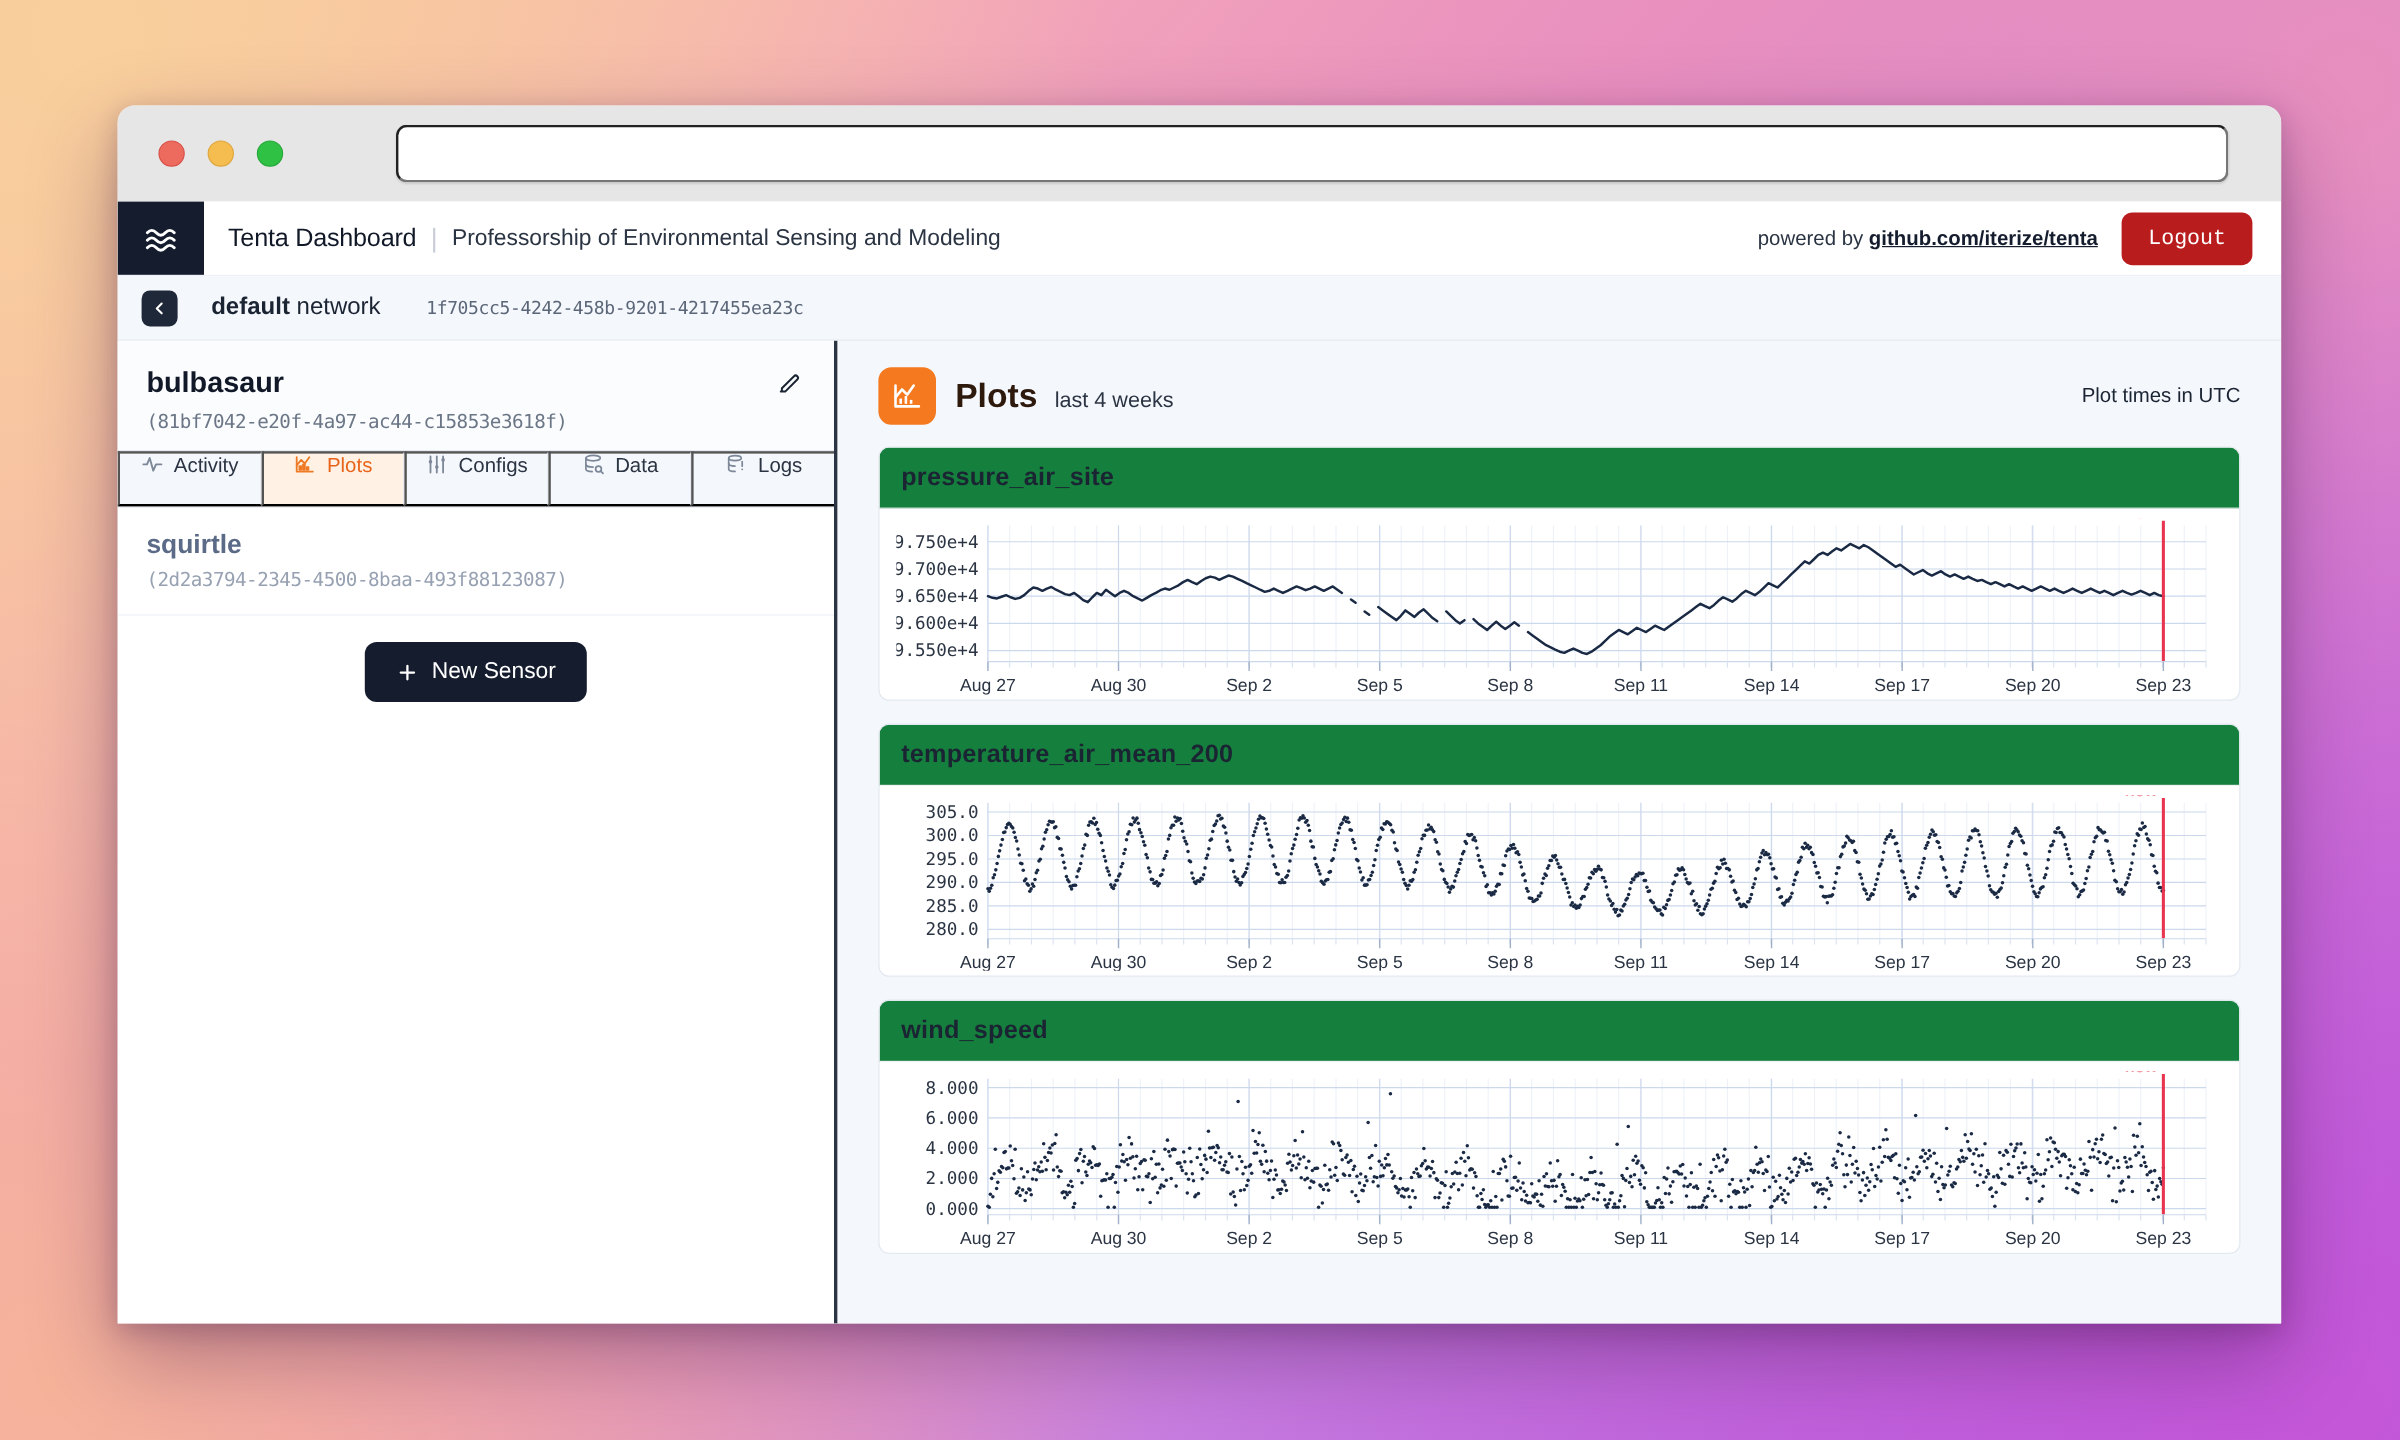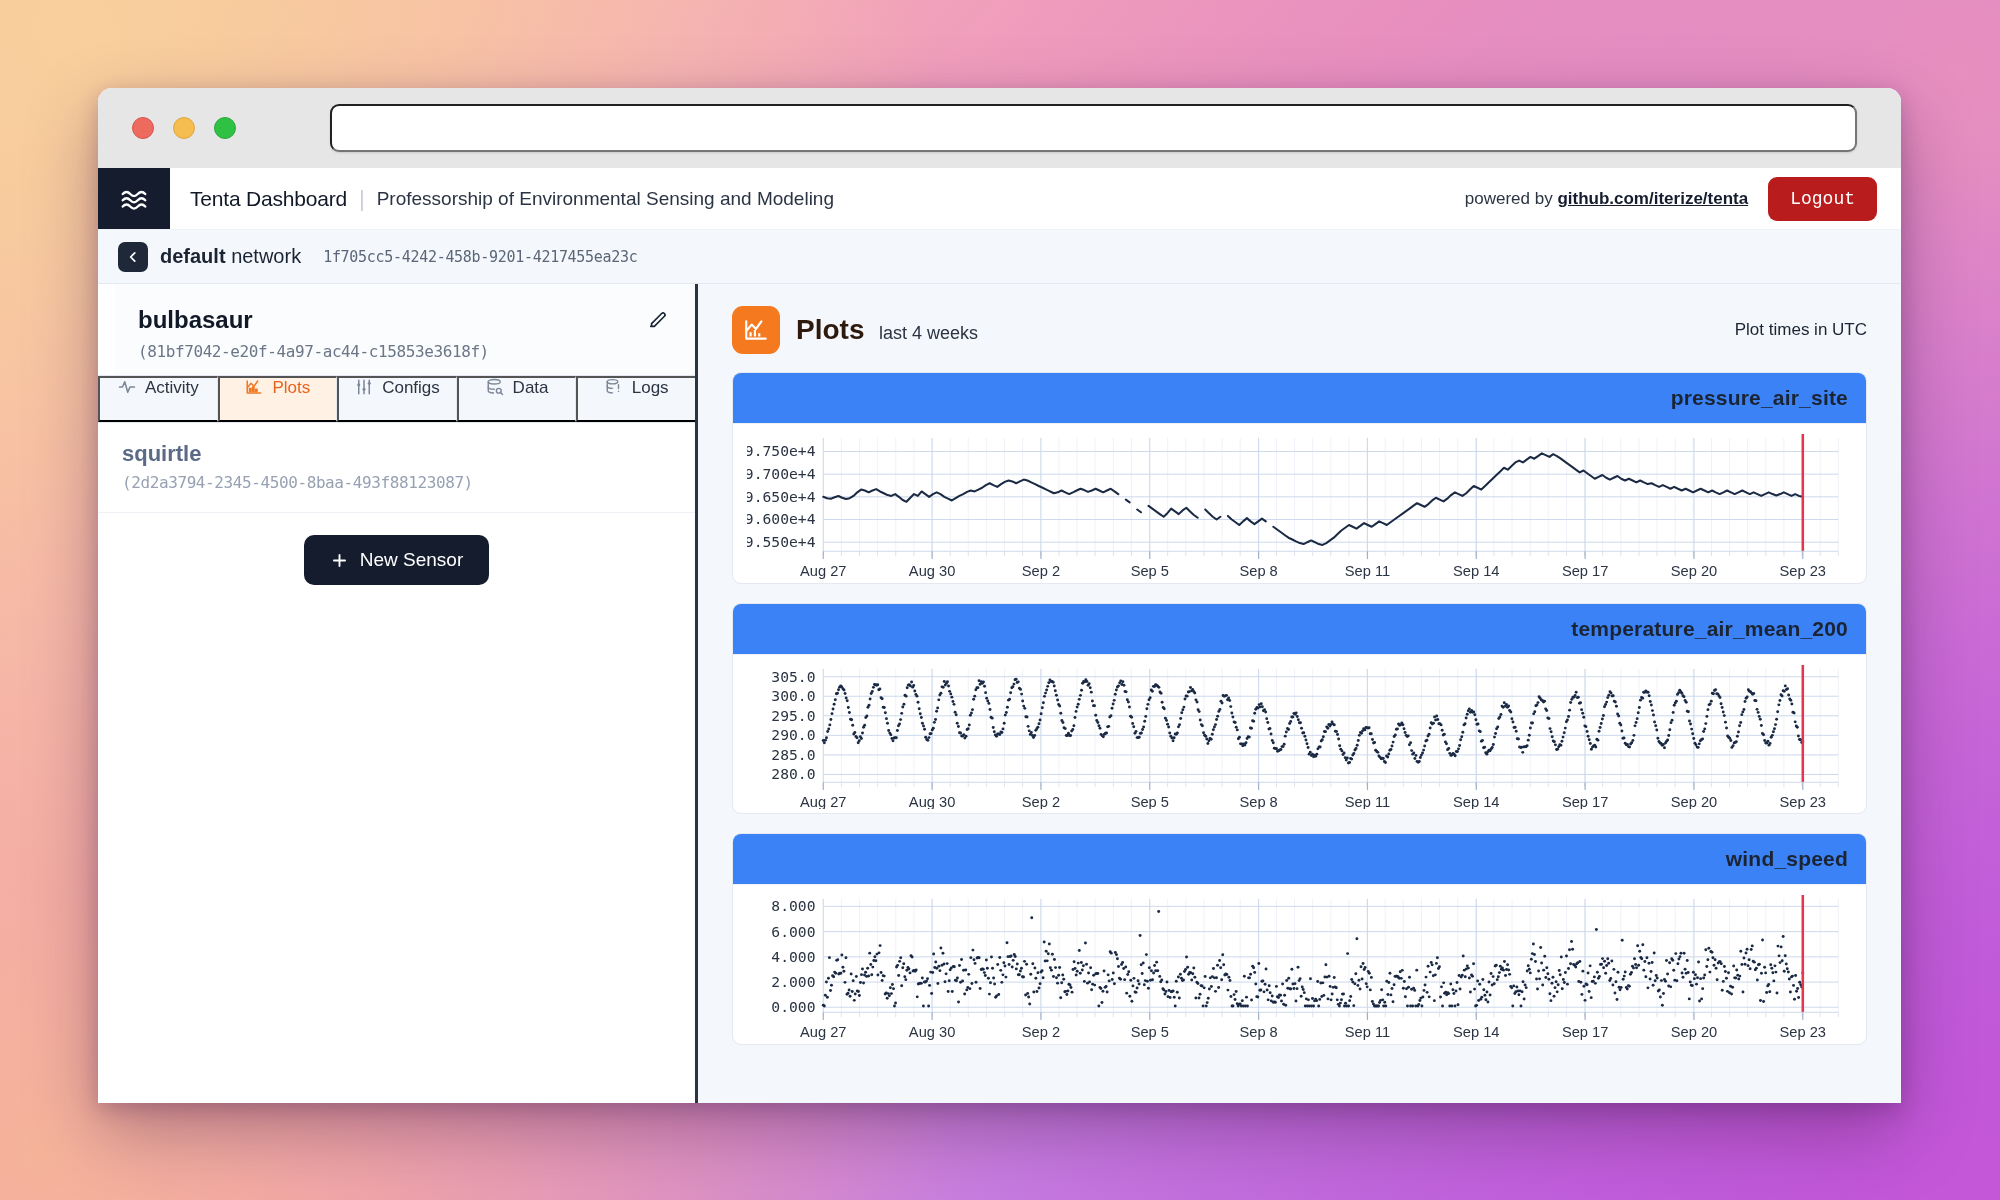--- a/index.html
+++ b/index.html
@@ -35,32 +35,32 @@
   .brand{font-size:21px;font-weight:normal;color:#111827;letter-spacing:-.2px;}
   .vsep{color:#c8cdd8;font-size:22px;font-weight:300;}
   .subbrand{font-size:19px;color:#2b3443;}
   .right-head{display:flex;align-items:center;gap:20px;padding-right:24px;}
   .powered{font-size:17px;color:#2b3443;}
   .powered a{color:#141c2e;font-weight:bold;text-decoration:underline;}
   .logout{background:#b91c1c;color:#fff;border:none;border-radius:9px;
     padding:12px 22px;font-size:18px;font-family:Liberation Mono, monospace;cursor:pointer;font-weight:500;}
 
   
-  .netbar{height:54px;background:#f4f7fb;display:flex;align-items:center;padding-left:20px;gap:12px;
+  .netbar{height:54px;background:#f4f7fb;display:flex;align-items:center;padding-left:20px;gap:28px;
     border-bottom:1px solid #e4e9f1;}
   .collapse{width:30px;height:30px;border-radius:7px;background:#1e2839;color:#fff;
     display:flex;align-items:center;justify-content:center;border:none;cursor:pointer;}
   .netname{font-size:20px;color:#1b2433;}
   .netname b{font-weight:bold;}
   .netid{font-family:"DejaVu Sans Mono",monospace;font-size:15px;color:#5b6678;margin-left:10px;letter-spacing:-.3px;}
 
   
   .split{display:flex;height:calc(1015px - 80px - 62px - 54px);}
   .sidebar{width:600px;background:#fff;border-right:3px solid #2b3443;display:flex;flex-direction:column;}
-  .sensor-head{padding:22px 24px 14px 24px;background:#fbfcfe;margin-left:16px;}
+  .sensor-head{padding:22px 24px 14px 24px;background:#fbfcfe;}
   .sensor-top{display:flex;align-items:flex-start;justify-content:space-between;}
   .sensor-name{font-size:24px;font-weight:bold;color:#111827;}
   .sensor-id{font-family:"DejaVu Sans Mono",monospace;font-size:16px;color:#6b7686;margin-top:7px;letter-spacing:-.4px;}
   .edit-btn{background:none;border:none;cursor:pointer;color:#1b2433;padding:2px;}
   .tabs{display:flex;background:#f4f7fb;border-top:1px solid #e4e9f1;border-bottom:1px solid #e4e9f1;}
   .tab{flex:1;display:flex;align-items:flex-start;justify-content:center;gap:9px;height:46px;
     font-size:17px;color:#2b3443;cursor:pointer;border-right:1px solid #e4e9f1;background:transparent;
     font-family:inherit;}
   .tab:last-child{border-right:none;}
   .tab.active{background:#fff2e5;color:#e8641a;}
@@ -77,21 +77,21 @@
   .main{flex:1;background:#f4f7fb;overflow:hidden;padding:22px 34px 0 34px;}
   .plots-head{display:flex;align-items:center;justify-content:space-between;margin-bottom:18px;}
   .plots-left{display:flex;align-items:center;gap:16px;}
   .plots-icon{width:48px;height:48px;border-radius:11px;background:#f4791f;display:flex;
     align-items:center;justify-content:center;color:#fff;}
   .plots-title{font-size:28px;font-weight:bold;color:#2e1a0d;}
   .plots-sub{font-size:18px;color:#2b3443;margin-left:10px;}
   .utc{font-size:17px;font-weight:normal;color:#1b2433;}
 
   .card{background:#fff;border:1px solid #e4e9f1;border-radius:9px;margin-bottom:19px;overflow:hidden;}
-  .card-head{background:#3b82f6;border-bottom:1px solid #eef1f6;padding:13px 18px;text-align:right;}
+  .card-head{background:#15803d;border-bottom:1px solid #eef1f6;padding:13px 18px;}
   .card-title{font-size:21px;font-weight:bold;color:#1b2433;letter-spacing:.2px;}
   .card-body{padding:8px 14px 4px 14px;}
   .plotsvg{display:block;width:100%;}
   .ylab{font-family:"DejaVu Sans Mono",monospace;font-size:15px;fill:#2b3443;}
   .xlab{font-size:15px;fill:#2b3443;font-family:"Liberation Sans",sans-serif;}
   .nowlab{font-size:14px;fill:#e8344e;font-weight:bold;font-family:"Liberation Sans",sans-serif;}
 </style>
 </head>
 <body>
 

